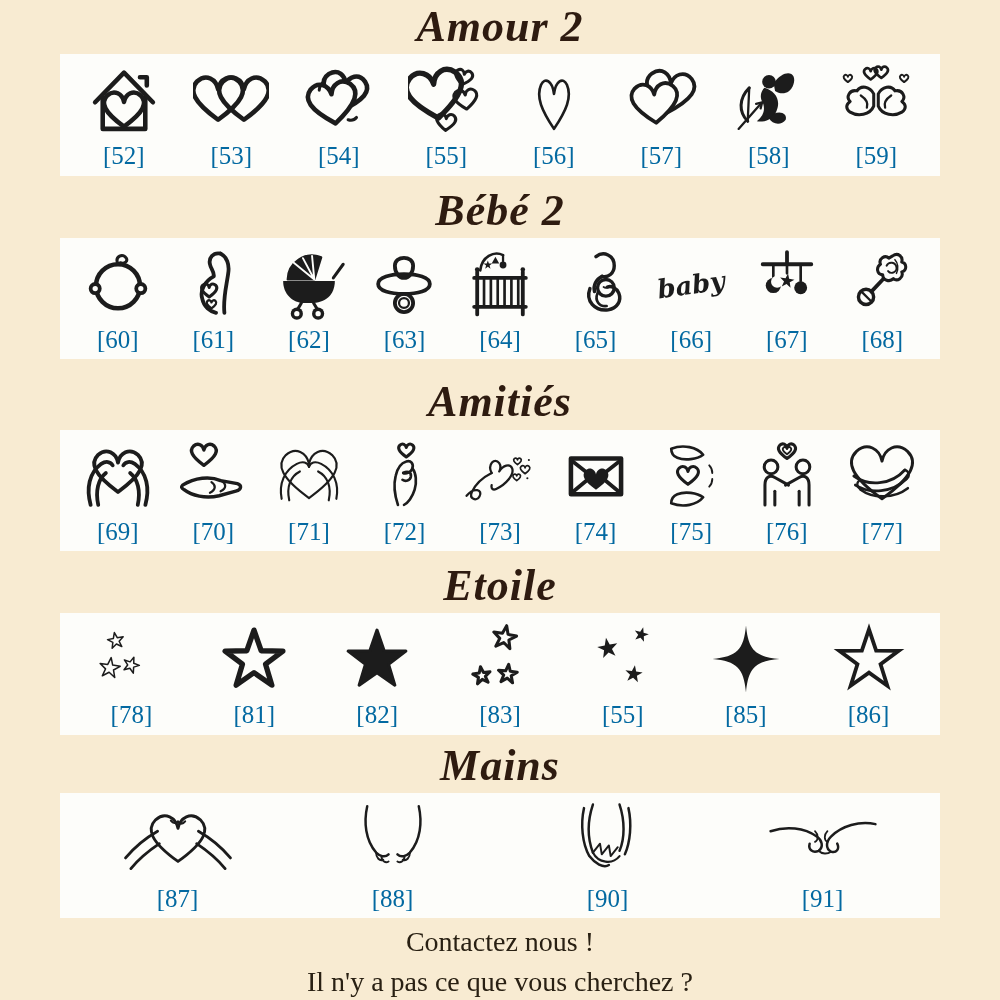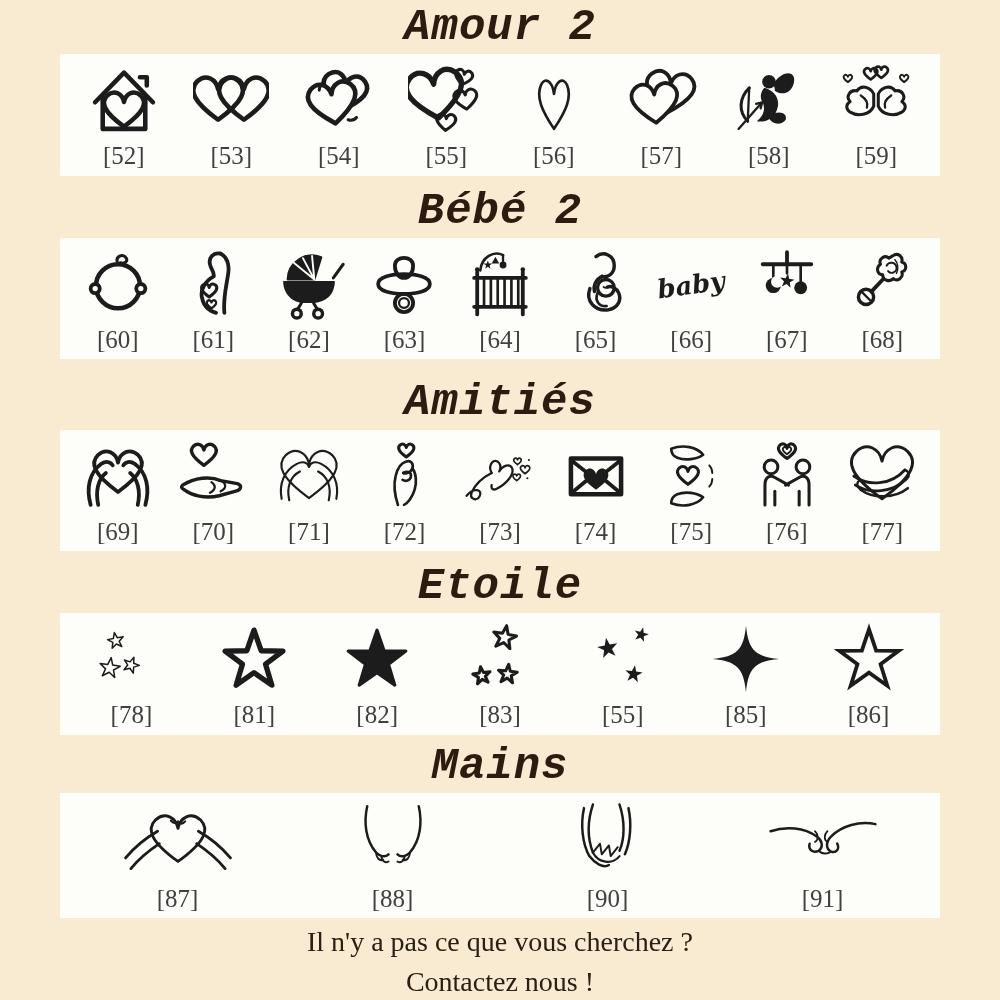--- a/index.html
+++ b/index.html
@@ -3,36 +3,36 @@
 <meta charset="utf-8">
 <style>
   html,body{margin:0;padding:0;}
   .page{
     width:1000px;height:1000px;overflow:hidden;position:relative;
     background:var(--bg,#f8ebd2);
     font-family:"Liberation Serif",serif;
   }
   .section-title{
     margin:0 0 4px 0;text-align:center;
-    font-family:Liberation Mono, monospace;font-style:italic;font-weight:bold;
+    font-family:Liberation Serif, serif;font-style:italic;font-weight:bold;
     font-size:44px;line-height:1.05;color:var(--title,#2e1b10);
     letter-spacing:1px;
   }
   .band{
     background:var(--band,#fdfdfa);
     width:880px;margin:0 auto;box-sizing:border-box;
     padding:8px 10px 6px 10px;
     display:flex;align-items:center;justify-content:space-around;
   }
   .cell{display:flex;flex-direction:column;align-items:center;flex:1;min-width:0;}
   .icon{color:var(--ink,#1c1c1c);}
   .icon svg{display:block;width:76px;height:76px;}
   .cell.wide .icon svg{width:118px;height:80px;}
   .num-label{
-    margin-top:4px;font-size:25px;line-height:1.1;color:#404040;
+    margin-top:4px;font-size:25px;line-height:1.1;color:#0369a1;
     font-family:"Liberation Serif",serif;
   }
   .footer{margin-top:6px;text-align:center;color:#292013;}
   .footer-line{font-size:28px;line-height:1.25;margin:0;}
   .footer-line + .footer-line{margin-top:5px;}
 </style>
 </head>
 <body>
 
 <div class="page">
@@ -478,16 +478,16 @@
                 <path d="M60,56 C64,60 70,60 74,57" stroke-width="2.2"></path>
                 <path d="M56,34 C60,38 60,44 56,46 M70,34 C66,38 66,44 70,46" stroke-width="2"></path>
               </svg>
             </div>
             <div class="num-label">[91]</div>
           </div>
         </div>
       </section>
     </div>
   <div class="footer">
+    <p class="footer-line">Contactez nous !</p>
     <p class="footer-line">Il n'y a pas ce que vous cherchez ?</p>
-    <p class="footer-line">Contactez nous !</p>
   </div>
 </div>
 
 </body></html>

